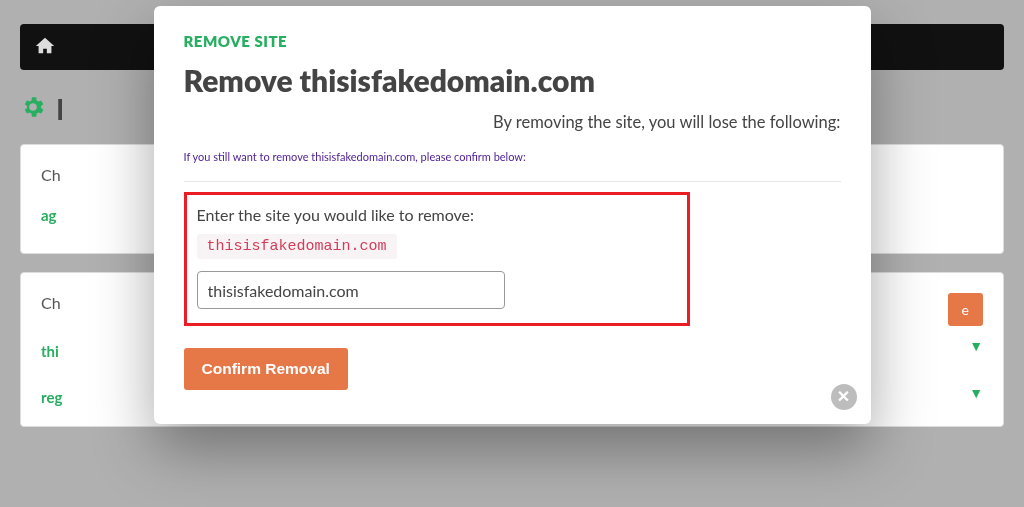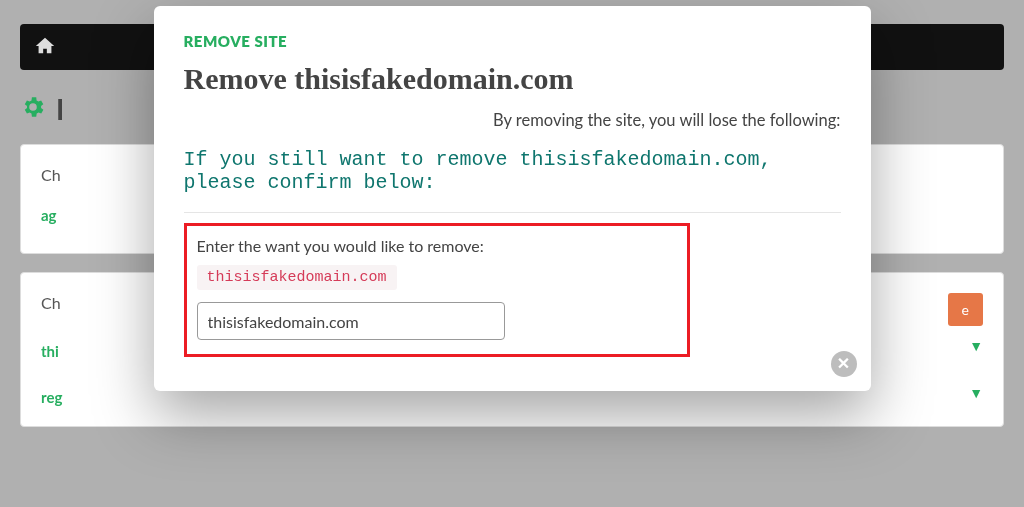--- a/index.html
+++ b/index.html
@@ -88,39 +88,37 @@
       color: #27ae60;
       font-weight: 800;
       letter-spacing: 0.5px;
       font-size: 15px;
     }
     .modal-title {
       font-size: 30px;
       font-weight: 800;
       color: #444;
       margin-top: 12px;
-      font-family: Liberation Serif, serif;
     }
     .modal-intro {
       font-size: 16.5px;
       color: #444;
       margin-top: 14px;
       text-align: right;
     }
     .modal ul {
       margin: 10px 0 0 34px;
       font-size: 16.5px;
       color: #444;
     }
     .modal ul li { margin-top: 4px; }
     .modal-confirmtext {
       margin-top: 18px;
-      font-size: 20px;
-      color: #0f766e;
-      font-family: Liberation Mono, monospace;
+      font-size: 11px;
+      color: #4c1d95;
     }
     hr.sep {
       border: none;
       border-top: 1px solid #e5e5e5;
       margin-top: 18px;
     }
     .highlight-box {
       margin-top: 10px;
       border: 3px solid #ec1c24;
       padding: 10px 10px 14px 10px;
@@ -232,23 +230,24 @@
 
     <div class="modal-intro">By removing the site, you will lose the following:</div>
 
 
     <div class="modal-confirmtext">If you still want to remove thisisfakedomain.com, please confirm below:</div>
 
     <hr class="sep">
 
     <div class="highlight-box">
       <div class="enter-row">
-        <span>Enter the want you would like to remove:</span>
+        <span>Enter the site you would like to remove:</span>
         <span class="code-pill">thisisfakedomain.com</span>
       </div>
       <input class="domain-input" type="text" value="thisisfakedomain.com" style="">
     </div>
 
+    <button class="confirm-btn">Confirm Removal</button>
 
     <button class="close-btn">✕</button>
 
   </div>
 </div>
 
 </body></html>

